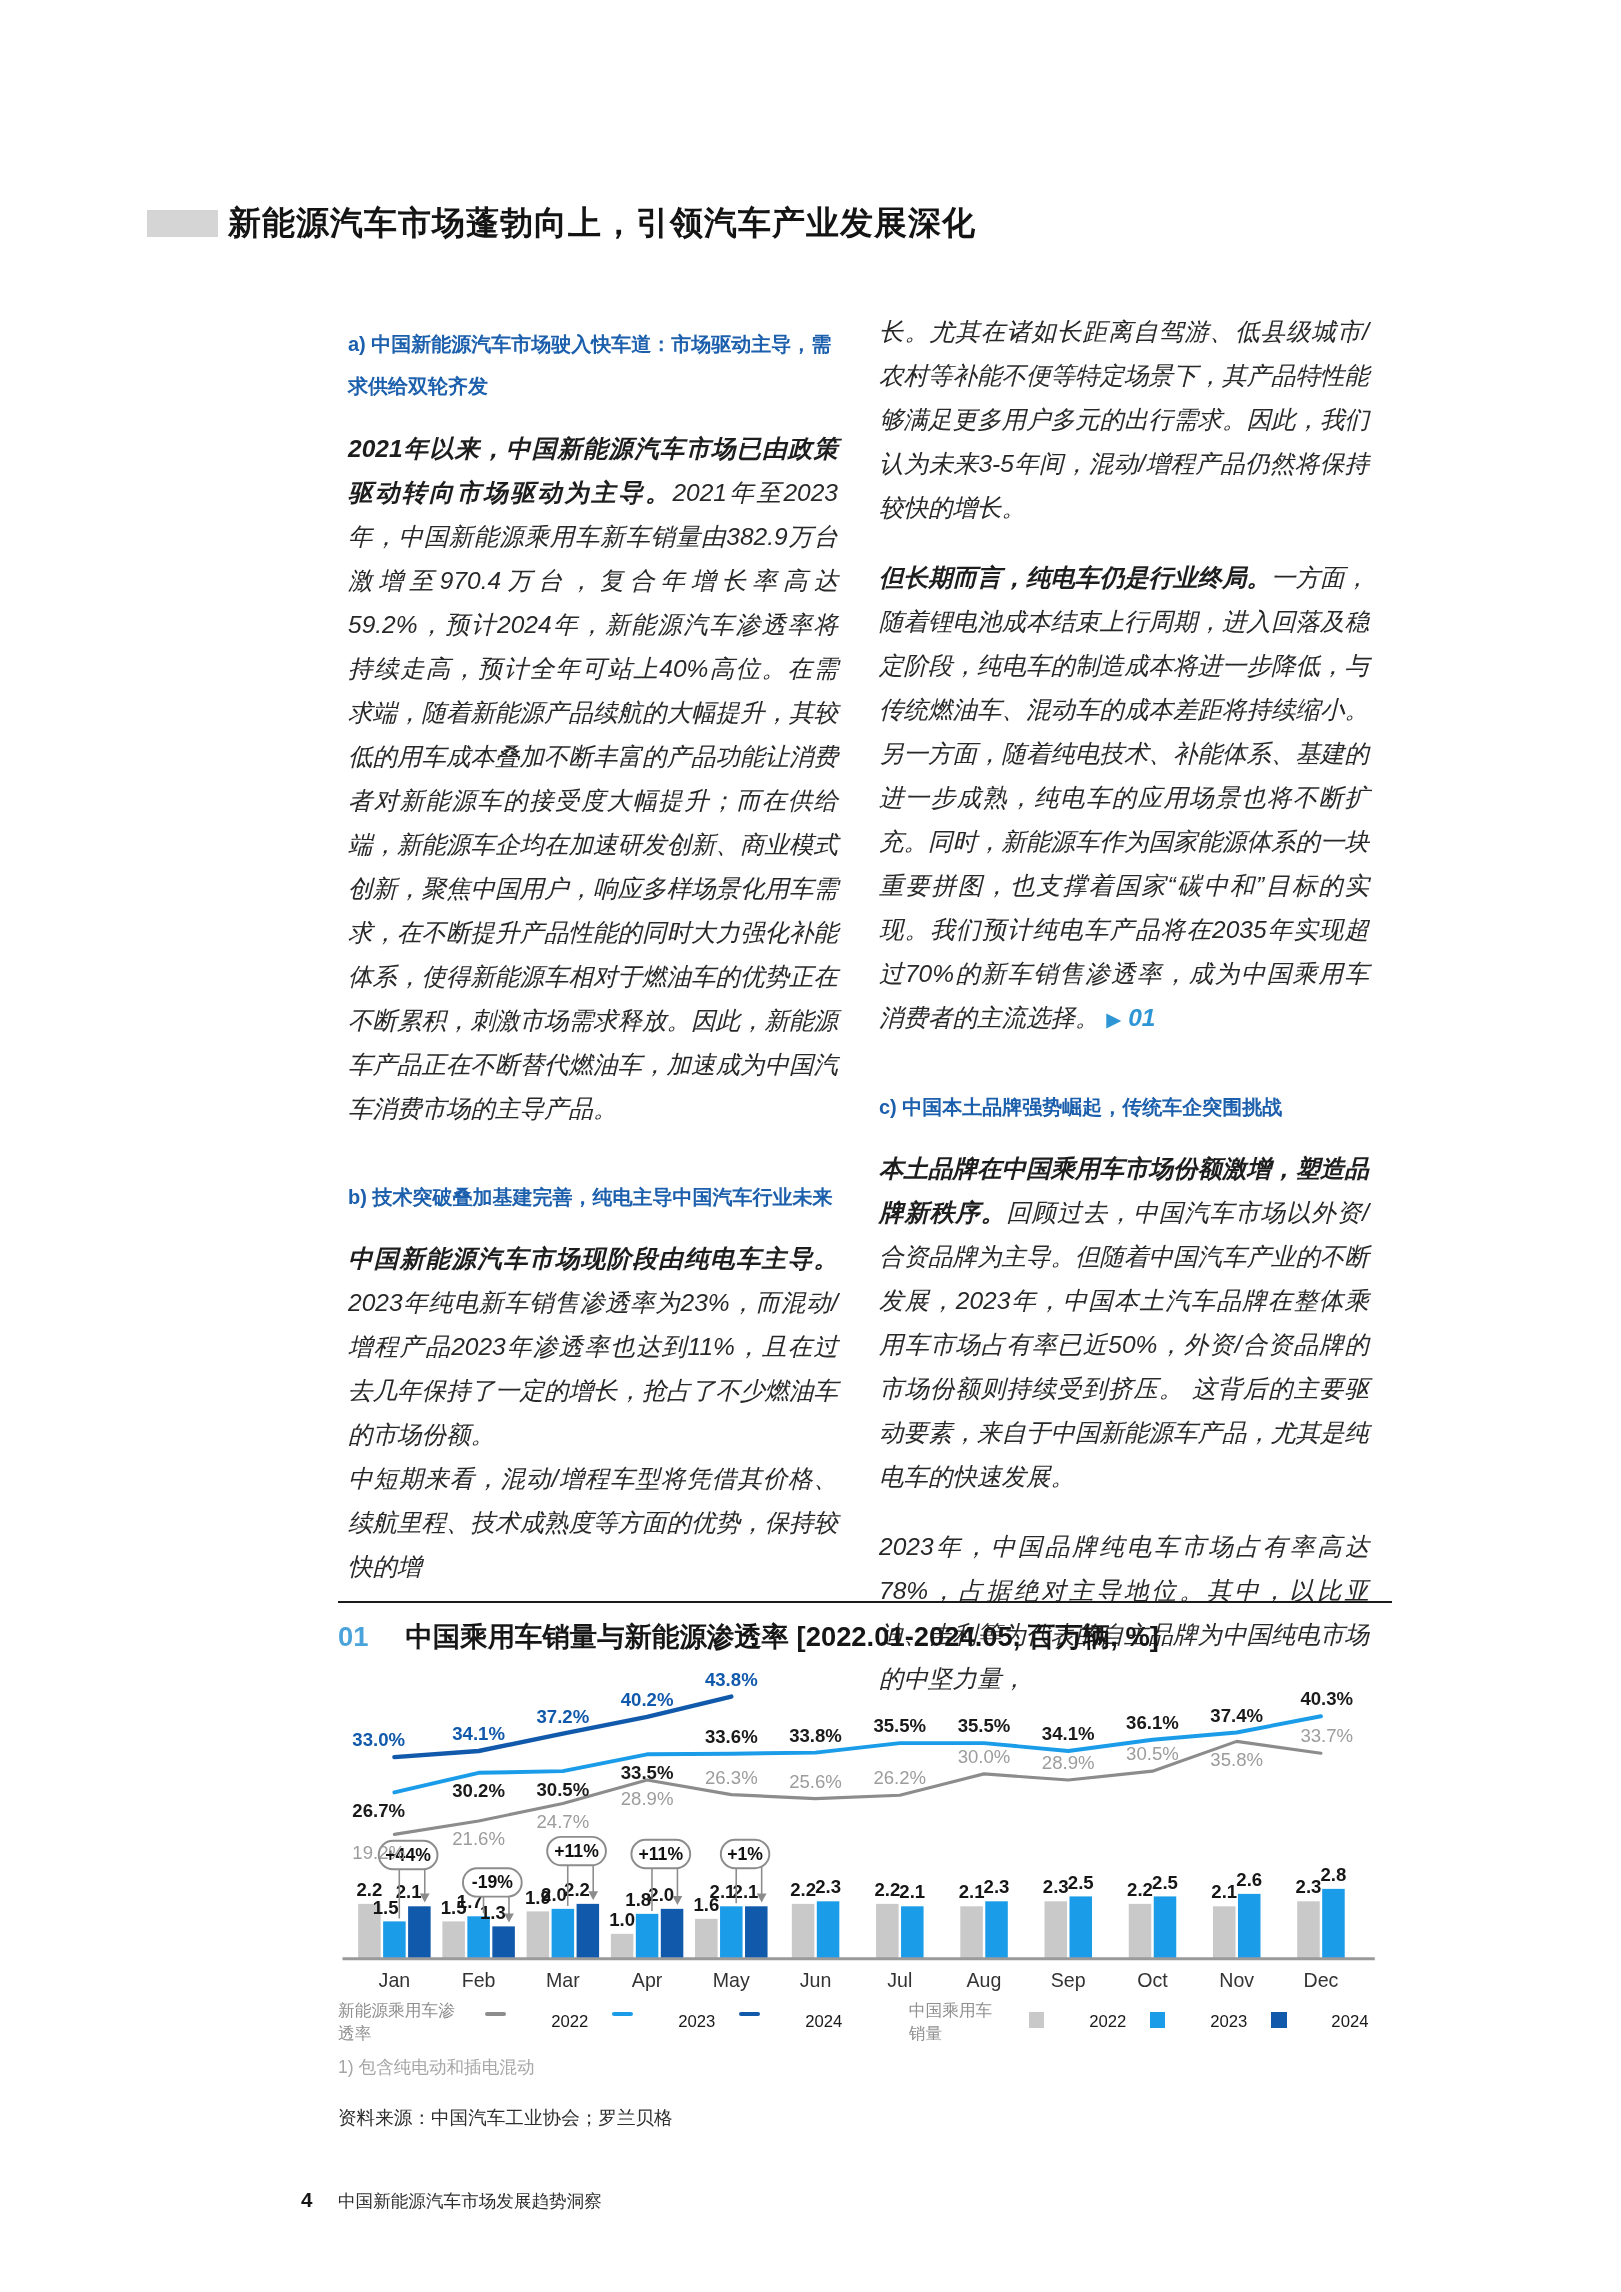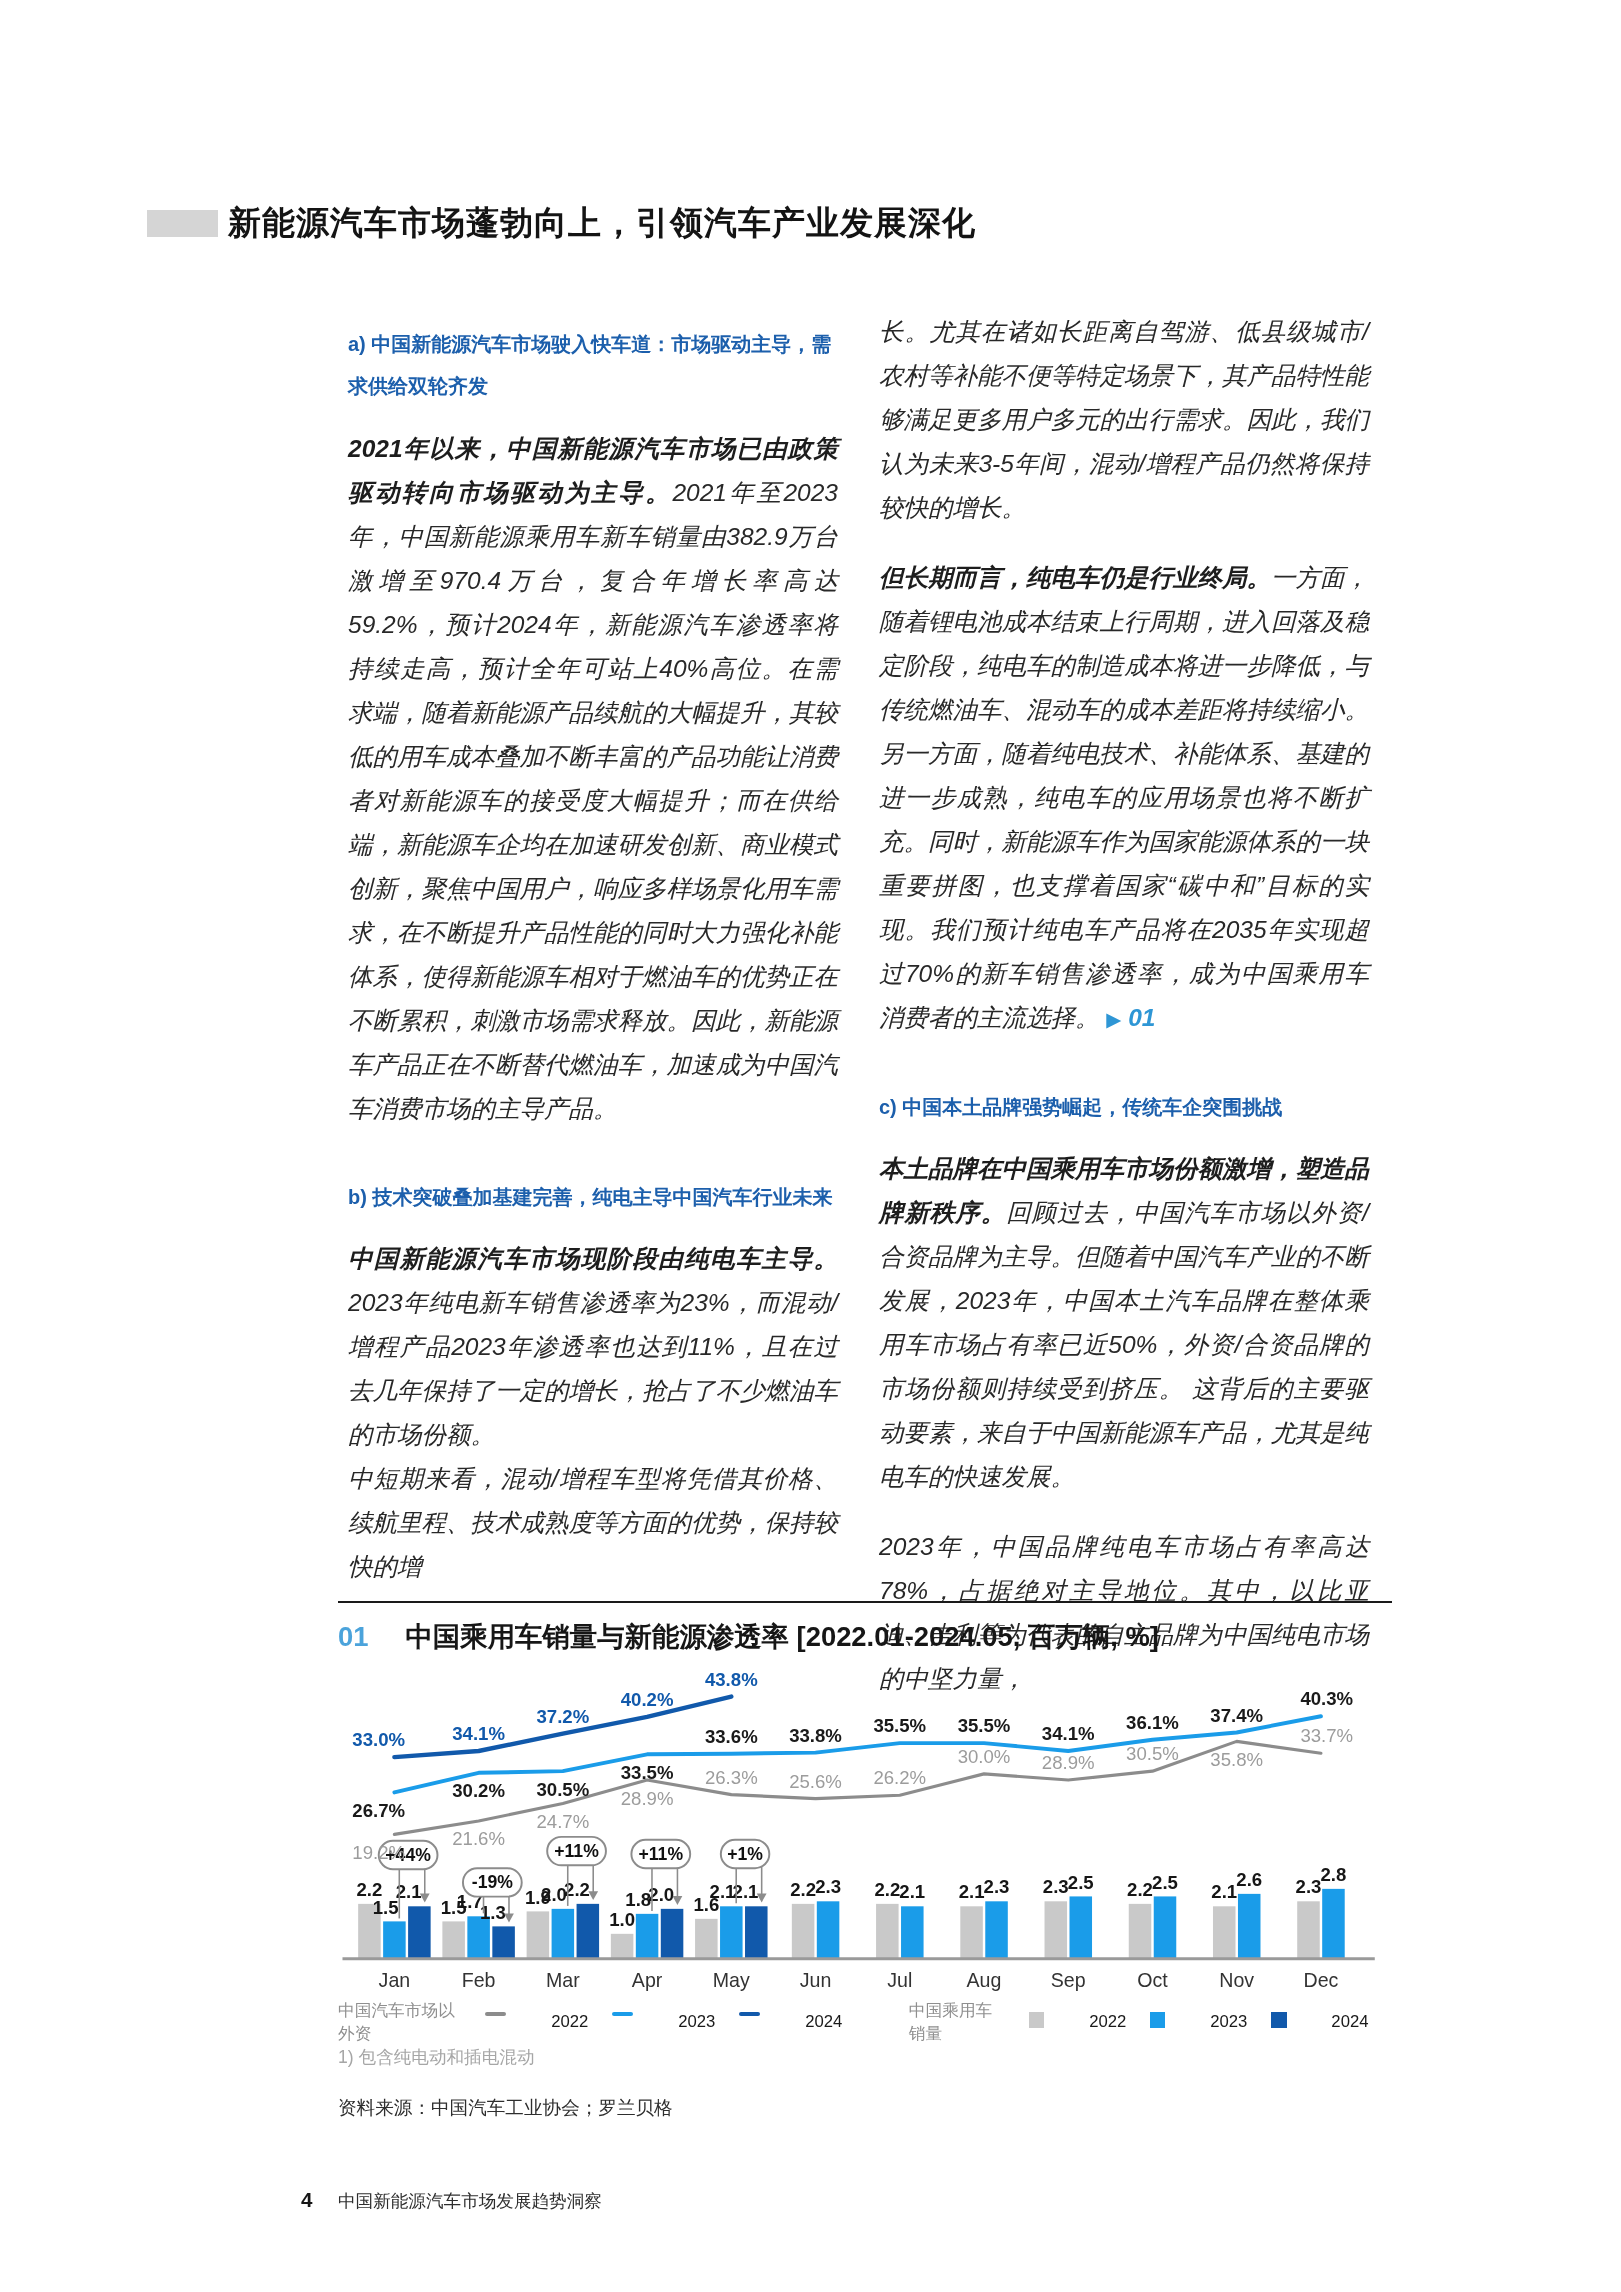--- a/index.html
+++ b/index.html
@@ -36,21 +36,21 @@
   .c-badge{font-family:"Liberation Sans","DejaVu Sans",sans-serif;font-size:18px;font-weight:700;fill:#111111;}
   .c-linelabel{font-family:"Liberation Sans","DejaVu Sans",sans-serif;font-size:19px;}
 
   .legend{display:flex;align-items:center;margin-top:2px;font-size:16.7px;color:#1A1A1A;}
   .legend-group{color:#8F8F8F;margin-right:25.5px;}
   .legend-group.second{margin-left:43px;}
   .legend-item{display:inline-flex;align-items:flex-start;margin-right:23.5px;font-weight:500;gap:36px;}
   .sw-line{display:inline-block;width:21.6px;height:3.9px;border-radius:2px;margin-right:8.8px;}
   .sw-box{display:inline-block;width:15.7px;height:15.7px;margin-right:8.8px;}
 
-  .footnote{margin-top:0;font-size:17.6px;color:#A6A6A6;}
+  .footnote{margin-top:10px;font-size:17.6px;color:#A6A6A6;}
   .source{margin-top:25.5px;font-size:18.6px;color:#2E2E2E;}
 
   .footer{position:absolute;left:301px;top:2188px;display:flex;align-items:baseline;gap:25.5px;}
   .page-num{font-size:20.6px;font-weight:700;color:#161616;}
   .footer-text{font-size:17.6px;color:#2E2E2E;}
 </style>
 </head>
 <body>
 
 <div class="page">
@@ -206,21 +206,21 @@
         <text x="1009" y="42.3" text-anchor="middle" fill="#1A1A1A" font-weight="700" class="c-linelabel">40.3%</text>
         <polyline points="57,95.1 143,88.8 229,71.0 315,53.9 401,33.3" fill="none" stroke="#1159AB" stroke-width="4.5" stroke-linejoin="round" stroke-linecap="round"></polyline>
         <text x="41" y="84.1" text-anchor="middle" fill="#1159AB" font-weight="700" class="c-linelabel">33.0%</text>
         <text x="143" y="77.8" text-anchor="middle" fill="#1159AB" font-weight="700" class="c-linelabel">34.1%</text>
         <text x="229" y="60.0" text-anchor="middle" fill="#1159AB" font-weight="700" class="c-linelabel">37.2%</text>
         <text x="315" y="42.9" text-anchor="middle" fill="#1159AB" font-weight="700" class="c-linelabel">40.2%</text>
         <text x="401" y="22.3" text-anchor="middle" fill="#1159AB" font-weight="700" class="c-linelabel">43.8%</text>
       </svg>
 
     <div class="legend">
-      <span class="legend-group">中国汽车市场以外资</span>
+      <span class="legend-group">新能源乘用车渗透率</span>
       <span class="legend-item">
           <i class="sw-line" style="background: rgb(140, 140, 140);"></i>
           <span>2022</span>
         </span>
       <span class="legend-item">
           <i class="sw-line" style="background: rgb(26, 156, 233);"></i>
           <span>2023</span>
         </span>
       <span class="legend-item">
           <i class="sw-line" style="background: rgb(17, 89, 171);"></i>

